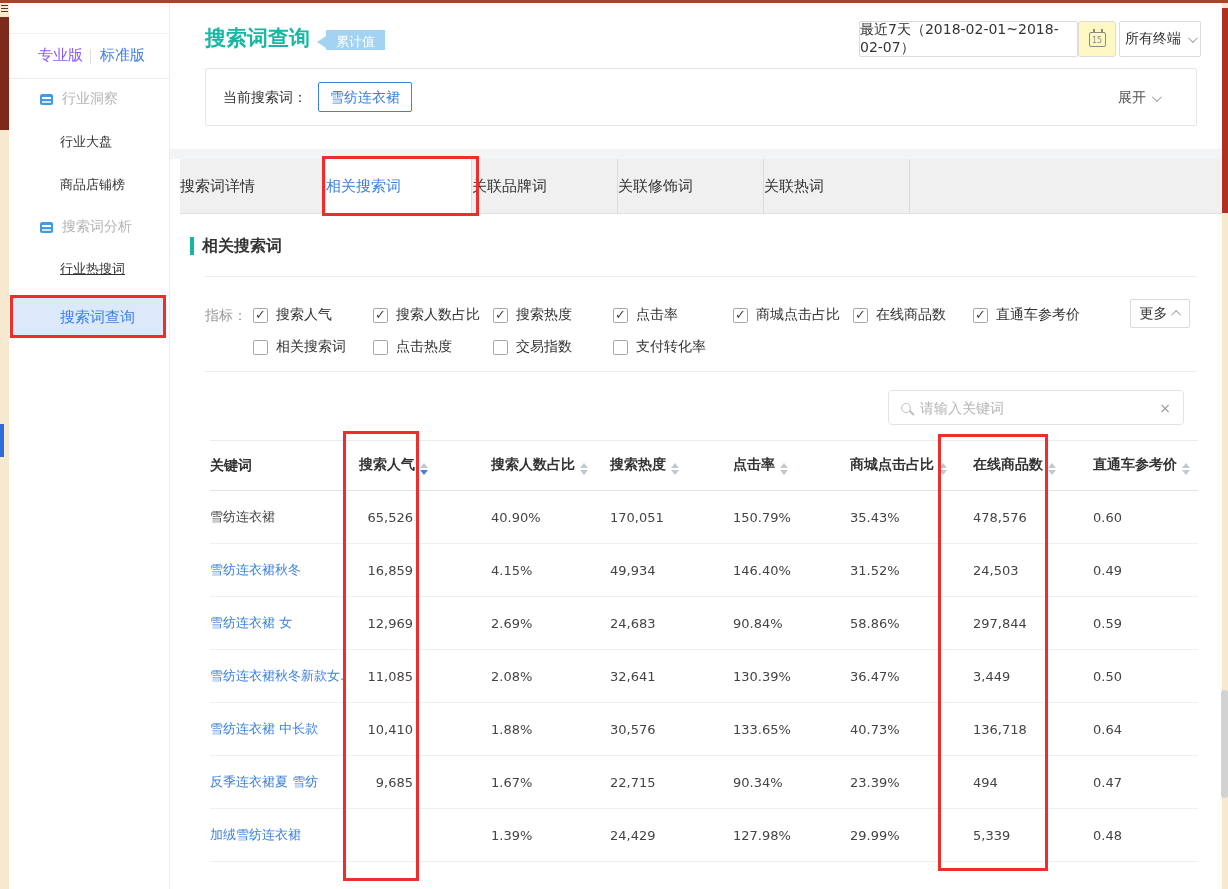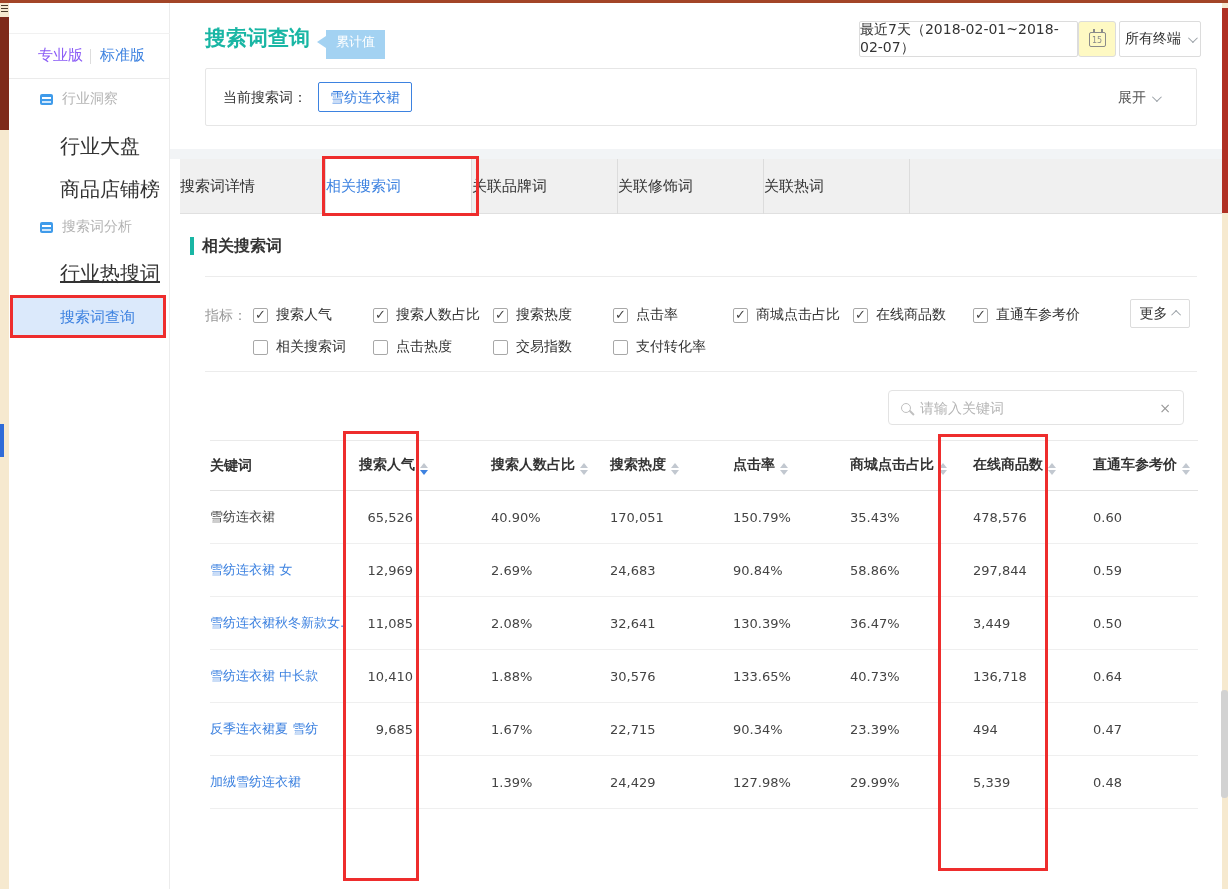--- a/index.html
+++ b/index.html
@@ -23,27 +23,27 @@
   .sb-div1 { left:9px; top:33px; width:161px; height:1px; background:#f1f1f1; }
   .sb-div2 { left:9px; top:78px; width:161px; height:1px; background:#ebebeb; }
   .sb-tab { font-size:15px; top:46px; cursor:pointer; }
   .sb-tab.pro { left:38px; color:#8b5cf6; }
   .sb-tab.std { left:100px; color:#3d82e0; }
   .sb-tab-sep { left:90px; top:49px; width:1px; height:15px; background:#ddd; }
   .sb-group { font-size:14px; color:#b3b3b3; display:flex; align-items:center; gap:9px; }
   .doc-icon { width:13px; height:11px; background:#3f9bea; border-radius:2px; position:relative; flex:none; }
   .doc-icon::after { content:""; position:absolute; left:2px; right:2px; top:3px; height:2px; background:#fff;
                      box-shadow:0 4px 0 #cfe6fb; }
-  .sb-item { font-size:20px; color:#333; cursor:pointer; }
+  .sb-item { font-size:13px; color:#333; cursor:pointer; }
   .sb-active-bg { left:13px; top:297px; width:153px; height:40px; background:#dbe9fb; }
   .sb-active-label { left:60px; top:308px; font-size:15px; color:#3d82e0; cursor:pointer; }
 
   
   .page-title { left:205px; top:24px; font-size:21px; font-weight:bold; color:#19b6a4; }
-  .badge { left:326px; top:30px; height:29px; padding:0 10px; background:#a3d2f2; color:#fff; font-size:13px;
+  .badge { left:326px; top:30px; height:20px; padding:0 10px; background:#a3d2f2; color:#fff; font-size:13px;
            line-height:24px; }
   .badge-arrow { left:317px; top:36px; width:0; height:0; border-top:6px solid transparent; border-bottom:6px solid transparent;
                  border-right:9px solid #a3d2f2; }
   .date-box { left:859px; top:21px; width:219px; height:36px; border:1px solid #dcdcdc; border-radius:2px;
               font-size:14px; color:#333; display:flex; align-items:center; justify-content:center; cursor:pointer; background:#fff; }
   .cal-btn { left:1078px; top:21px; width:38px; height:36px; border:1px solid #dcdcdc; border-radius:3px;
              display:flex; align-items:center; justify-content:center; cursor:pointer; background:#fef9c3; }
   .cal { width:17px; height:15px; border:1px solid #8a8a8a; border-radius:2px; position:relative;
          font-size:8px; color:#8a8a8a; text-align:center; line-height:16px; }
   .cal::before { content:""; position:absolute; top:-4px; left:3px; width:2px; height:4px; background:#8a8a8a;
@@ -280,20 +280,30 @@
       <div>雪纺连衣裙</div>
       <div>65,526</div>
       <div>40.90%</div>
       <div>170,051</div>
       <div>150.79%</div>
       <div>35.43%</div>
       <div>478,576</div>
       <div>0.60</div>
     </div>
     <div class="trow">
+      <div class="kw-link">雪纺连衣裙秋冬</div>
+      <div>16,859</div>
+      <div>4.15%</div>
+      <div>49,934</div>
+      <div>146.40%</div>
+      <div>31.52%</div>
+      <div>24,503</div>
+      <div>0.49</div>
+    </div>
+    <div class="trow">
       <div class="kw-link">雪纺连衣裙 女</div>
       <div>12,969</div>
       <div>2.69%</div>
       <div>24,683</div>
       <div>90.84%</div>
       <div>58.86%</div>
       <div>297,844</div>
       <div>0.59</div>
     </div>
     <div class="trow">

